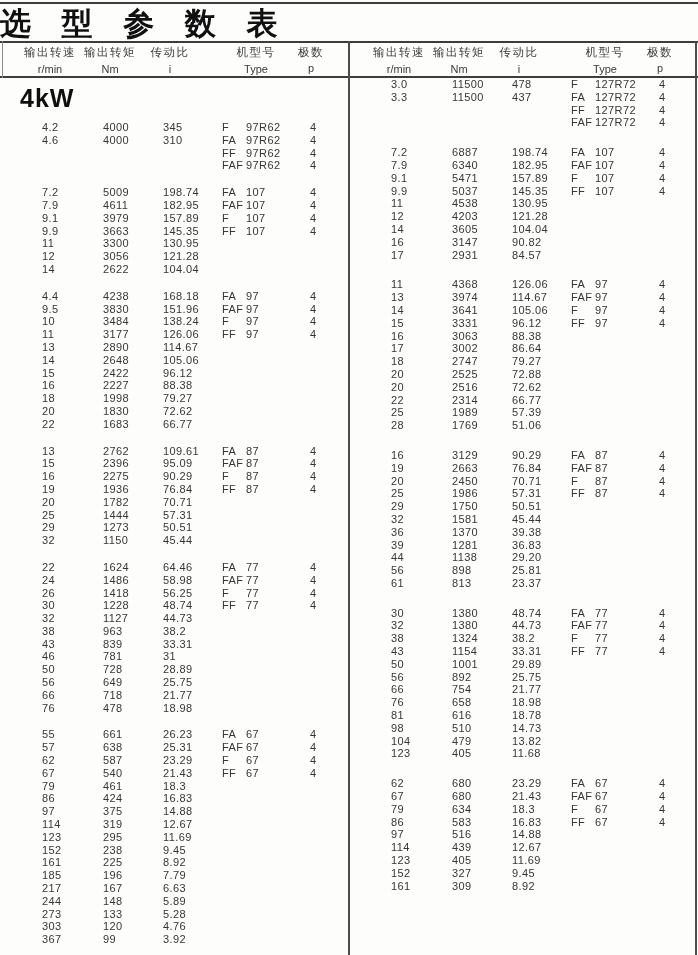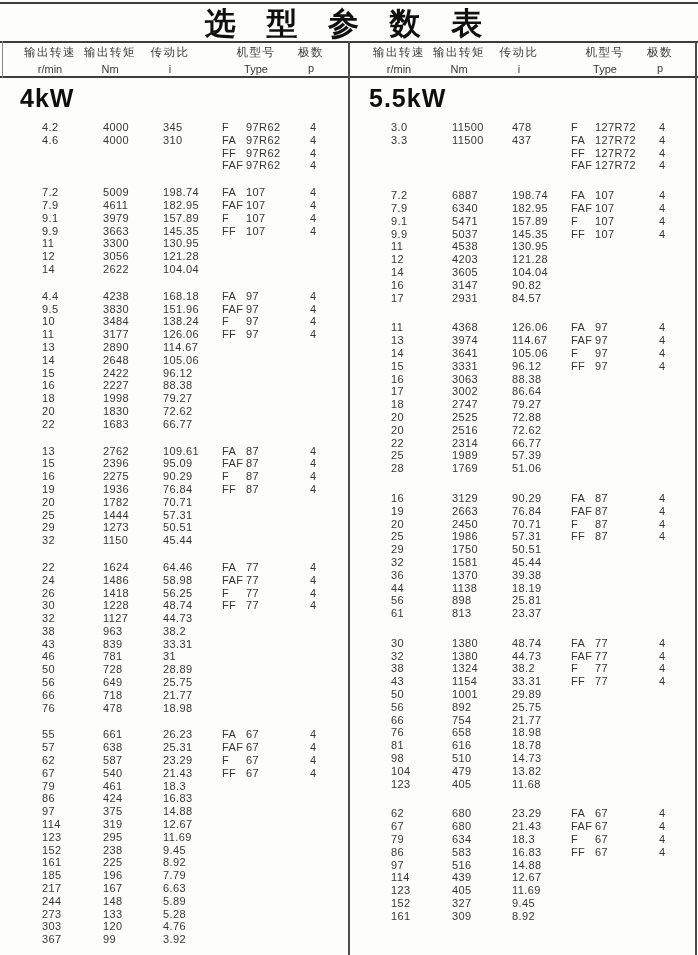--- a/index.html
+++ b/index.html
@@ -12,21 +12,21 @@
   .rule{position:absolute; left:0; right:0; background:#3d3d3d;}
   .rule-top{top:2px; height:2px;}
   .rule-title{top:41px; height:2px;}
   .rule-header{top:76px; height:2px;}
   .vline{position:absolute; width:2px; background:#4c4c4c;}
   .v-mid{left:348px; top:41px; bottom:0;}
   .v-right{left:695px; top:41px; bottom:0;}
   .v-left{left:2px; top:41px; height:37px; width:1px; background:#8a8a8a;}
   
   .title{
-    position:absolute; top:3px; left:0; width:100%; text-align:center;
+    position:absolute; top:3px; left:0; width:100%; 
     font-size:31px; font-weight:bold; letter-spacing:11px; color:#101010;
     white-space:nowrap;
   }
   
   .hhalf{position:absolute; top:45px; width:405px; height:30px;}
   .hhalf.left{left:0;} .hhalf.right{left:349px;}
   .hcol{position:absolute; transform:translateX(-50%); text-align:center; white-space:nowrap;}
   .p1{left:50px;} .p2{left:110px;} .p3{left:170px;} .p4{left:256px;} .p5{left:311px;font-family:Liberation Mono, monospace;}
   .hcn{font-size:11.5px; letter-spacing:1.5px; color:#3a3a3a;}
   .hunit{font-size:11px; margin-top:3px; color:#3a3a3a;}
@@ -586,21 +586,20 @@
               <span class="c c1">99</span>
               <span class="c c2">3.92</span>
               <span class="c c3"></span>
               <span class="c c4"></span>
               <span class="c c5"></span>
             </div>
           </div>
         </div>
     </section>
     <section class="half right-half">
-      <div class="power">5.5kW</div>
       <div class="blocks">
           <div class="block">
             <div class="row">
               <span class="c c0">3.0</span>
               <span class="c c1">11500</span>
               <span class="c c2">478</span>
               <span class="c c3">F</span>
               <span class="c c4">127R72</span>
               <span class="c c5">4</span>
             </div>
@@ -852,23 +851,31 @@
             </div>
             <div class="row">
               <span class="c c0">36</span>
               <span class="c c1">1370</span>
               <span class="c c2">39.38</span>
               <span class="c c3"></span>
               <span class="c c4"></span>
               <span class="c c5"></span>
             </div>
             <div class="row">
+              <span class="c c0">39</span>
+              <span class="c c1">1281</span>
+              <span class="c c2">36.83</span>
+              <span class="c c3"></span>
+              <span class="c c4"></span>
+              <span class="c c5"></span>
+            </div>
+            <div class="row">
               <span class="c c0">44</span>
               <span class="c c1">1138</span>
-              <span class="c c2">18.19</span>
+              <span class="c c2">29.20</span>
               <span class="c c3"></span>
               <span class="c c4"></span>
               <span class="c c5"></span>
             </div>
             <div class="row">
               <span class="c c0">56</span>
               <span class="c c1">898</span>
               <span class="c c2">25.81</span>
               <span class="c c3"></span>
               <span class="c c4"></span>

